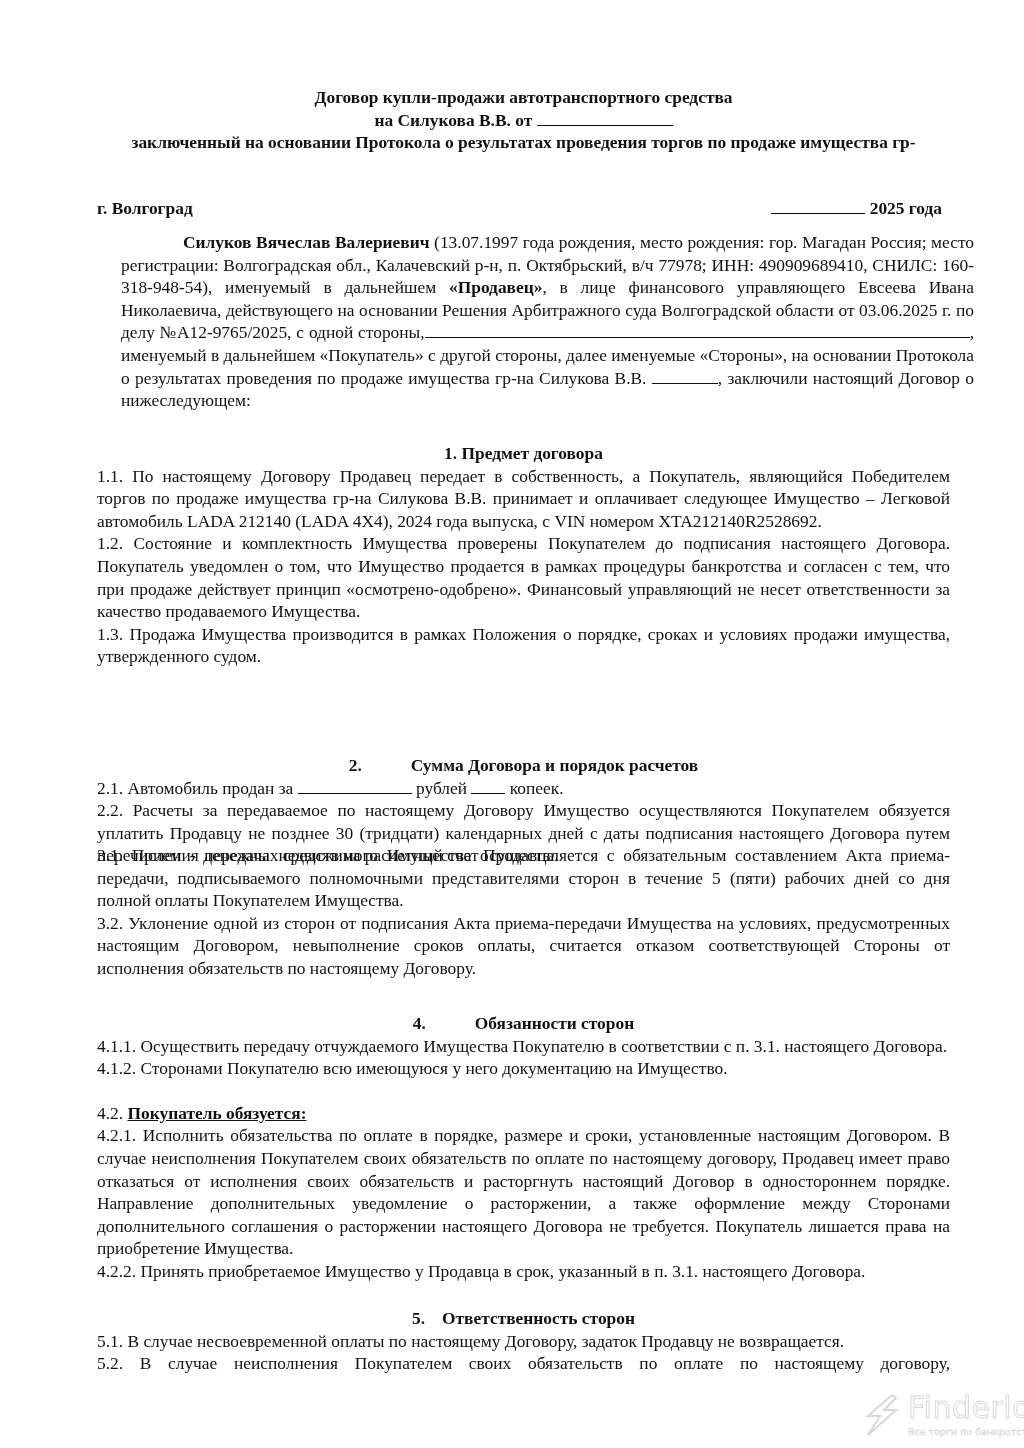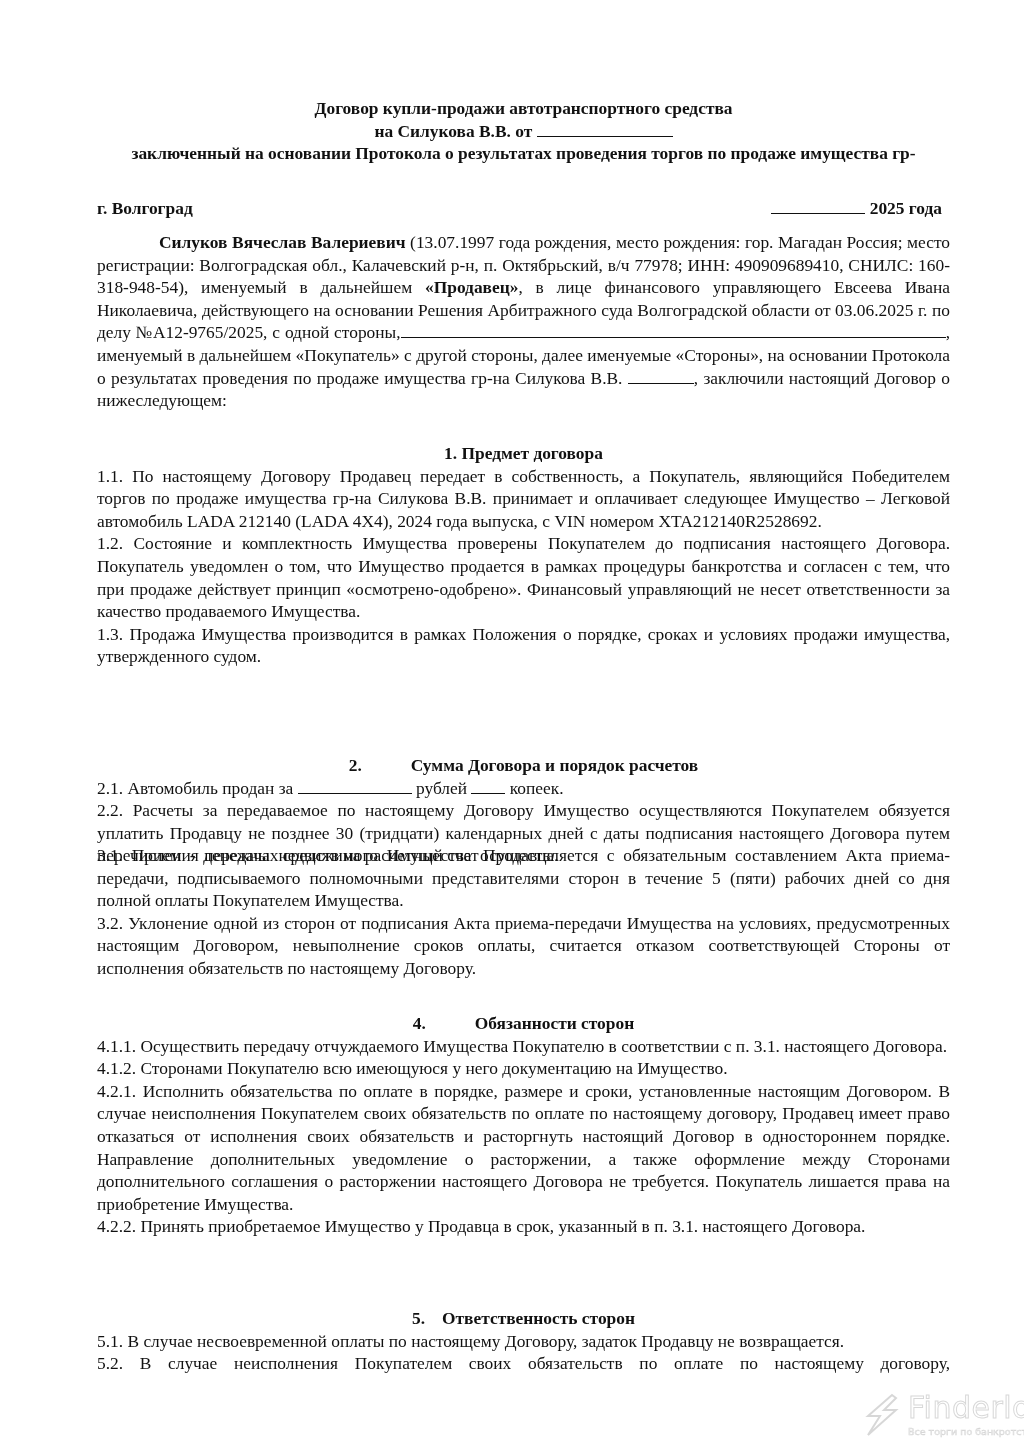--- a/index.html
+++ b/index.html
@@ -3,26 +3,26 @@
 <meta charset="utf-8">
 <style>
   html, body { margin: 0; padding: 0; background: #ffffff; }
   body { width: 1024px; height: 1448px; position: relative; overflow: hidden; }
   .page {
     position: absolute; left: 97px; top: 0; width: 853px;
     font-family: "Liberation Serif", "DejaVu Serif", serif;
     font-size: 17.4px; line-height: 22.6px; color: #111;
   }
   .title { text-align: center; font-weight: bold; }
-  .title-block { position: absolute; top: 97px; left: 0; width: 853px; }
+  .title-block { position: absolute; top: 86px; left: 0; width: 853px; }
   .t-line { display: block; text-align: center; }
   .place-date { position: absolute; top: 185px; left: 0; width: 845px; font-weight: bold; display: flex; justify-content: space-between; margin-top: 12px; }
   .blank { display: inline-block; border-bottom: 1px solid #111; height: 14px; vertical-align: baseline; }
   .intro { position: absolute; top: 231px; left: 0; width: 853px; text-align: justify; }
-  .indent { text-indent: 62px; }
+  .indent { text-indent: 62px; margin-left: 24px; }
   .flow { position: absolute; left: 0; width: 853px; }
   .section-h { text-align: center; font-weight: bold; }
   .section-h .num { display: inline-block; width: 62px; text-align: left; }
   p { margin: 0; text-align: justify; }
   .u { text-decoration: underline; font-weight: bold; }
   .watermark {
     position: absolute; right: 2px; bottom: 6px; width: 160px; height: 54px;
     opacity: 0.55; font-family: "DejaVu Sans", sans-serif;
   }
   .wm-word { position: absolute; left: 46px; top: 2px; font-size: 30px; color: transparent; -webkit-text-stroke: 1px #b8b8b8; letter-spacing: 0.5px; }
@@ -62,20 +62,21 @@
 
   <div class="flow" style="top:844px">
     <p>3.1. Прием - передача недвижимого Имущества осуществляется с обязательным составлением Акта приема-передачи, подписываемого полномочными представителями сторон в течение 5 (пяти) рабочих дней со дня полной оплаты Покупателем Имущества.</p>
     <p>3.2. Уклонение одной из сторон от подписания Акта приема-передачи Имущества на условиях, предусмотренных настоящим Договором, невыполнение сроков оплаты, считается отказом соответствующей Стороны от исполнения обязательств по настоящему Договору.</p>
   </div>
 
   <div class="flow" style="top:1012px">
     <div class="section-h"><span class="num">4.</span><span>Обязанности сторон</span></div>
     <p>4.1.1. Осуществить передачу отчуждаемого Имущества Покупателю в соответствии с п. 3.1. настоящего Договора.</p>
     <p>4.1.2. Сторонами Покупателю всю имеющуюся у него документацию на Имущество.</p>
+    <p style="margin-top:22px"><span>4.2. </span><span class="u">Покупатель обязуется:</span></p>
     <p>4.2.1. Исполнить обязательства по оплате в порядке, размере и сроки, установленные настоящим Договором. В случае неисполнения Покупателем своих обязательств по оплате по настоящему договору, Продавец имеет право отказаться от исполнения своих обязательств и расторгнуть настоящий Договор в одностороннем порядке. Направление дополнительных уведомление о расторжении, а также оформление между Сторонами дополнительного соглашения о расторжении настоящего Договора не требуется. Покупатель лишается права на приобретение Имущества.</p>
     <p>4.2.2. Принять приобретаемое Имущество у Продавца в срок, указанный в п. 3.1. настоящего Договора.</p>
   </div>
 
   <div class="flow" style="top:1307px">
     <div class="section-h"><span class="num" style="width:30px">5.</span><span>Ответственность сторон</span></div>
     <p>5.1. В случае несвоевременной оплаты по настоящему Договору, задаток Продавцу не возвращается.</p>
     <p style="text-align-last: justify;">5.2. В случае неисполнения Покупателем своих обязательств по оплате по настоящему договору,</p>
   </div>
 </div>

